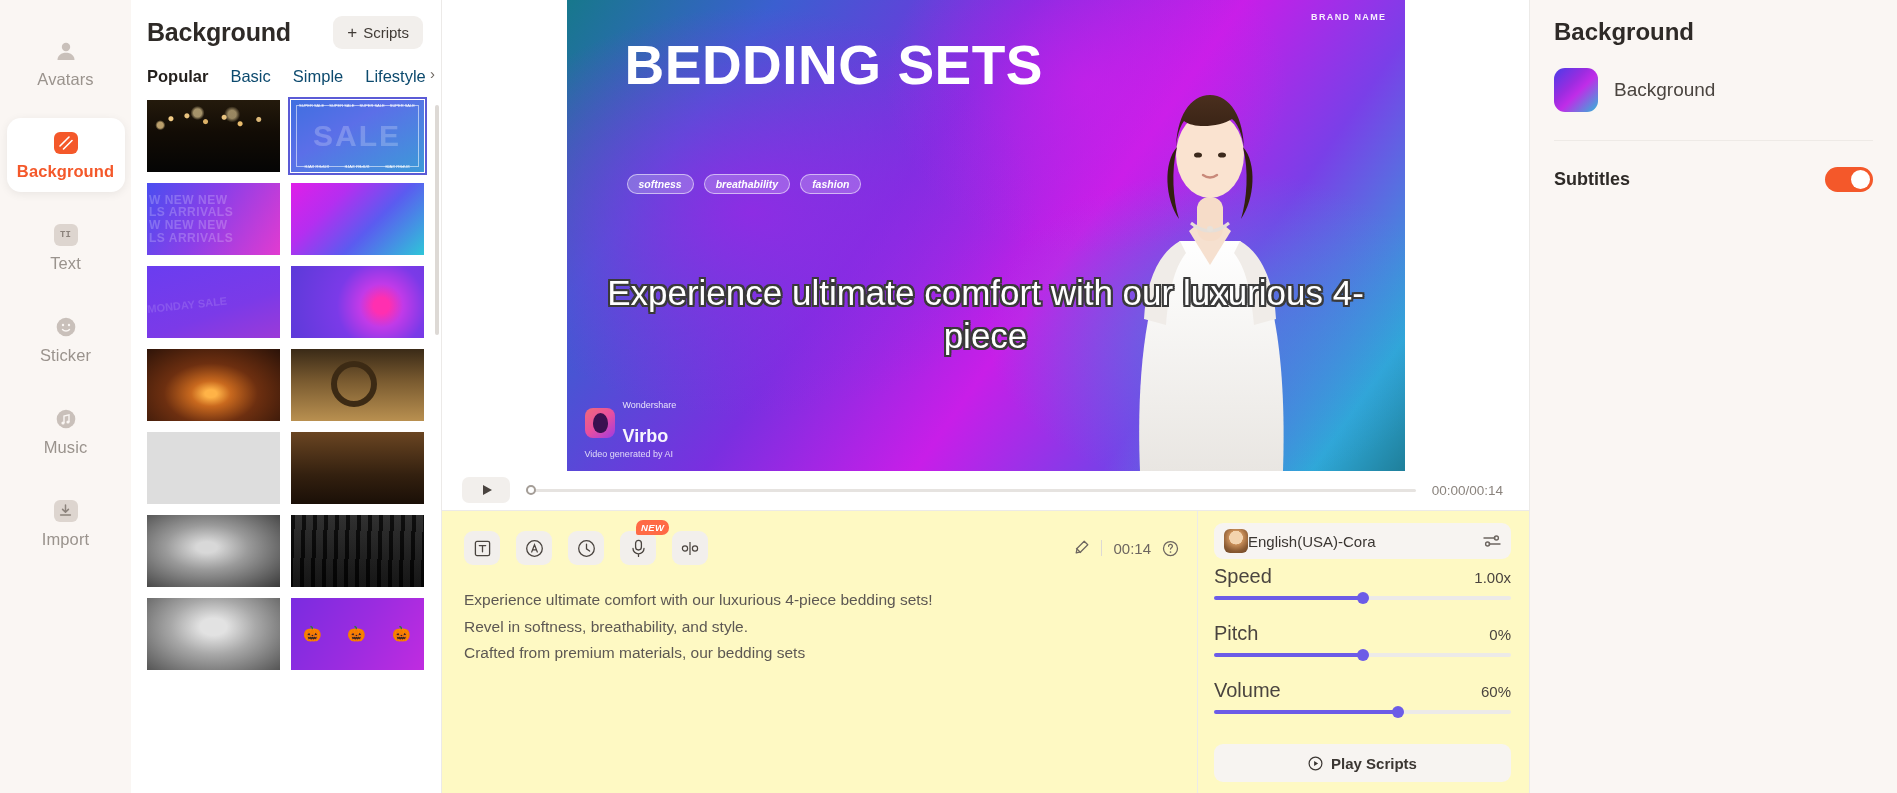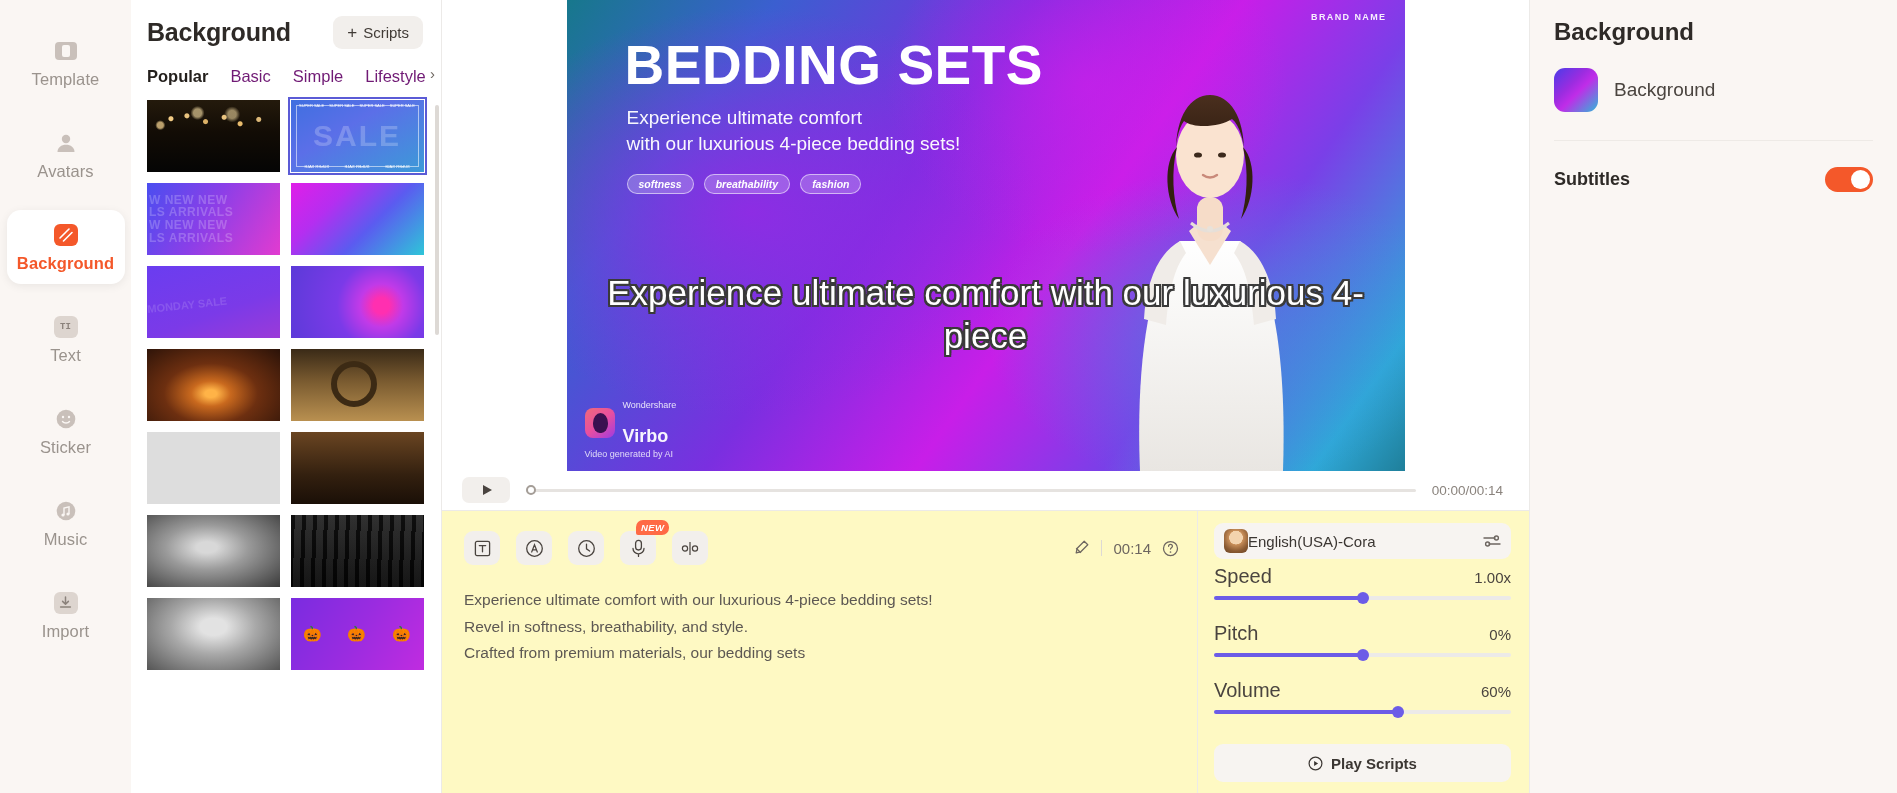--- a/index.html
+++ b/index.html
@@ -64,21 +64,21 @@
     background: #f2efec; border: none; border-radius: 9px;
     padding: 8px 14px; font-size: 15px; color: #413b36; cursor: pointer;
     font-family: "Liberation Sans", sans-serif;
   }
   .upload-plus { font-size: 17px; line-height: 1; color:#413b36; }
   .lib-tabs {
     display: flex; align-items: center; gap: 22px;
     padding: 14px 0 10px 16px;
     position: relative;
   }
-  .lib-tab { font-size: 16.5px; color: #701a75; cursor: pointer; white-space: nowrap; }
+  .lib-tab { font-size: 16.5px; color: #0c4a6e; cursor: pointer; white-space: nowrap; }
   .lib-tab.active { color: #231f1c; font-weight: 700; }
   .tab-arrow {
     position: absolute; right: 6px; top: 12px;
     font-size: 15px; color: #6d6660; cursor: pointer;
   }
   .grid {
     flex: 1;
     display: grid; grid-template-columns: 1fr 1fr;
     gap: 11px 9px;
     padding: 4px 16px 0 16px;
@@ -327,29 +327,20 @@
   .toggle::after{content:"";position:absolute;right:3px;top:3px;width:19px;height:19px;border-radius:50%;background:#fff;}
   svg { display:block; }
 </style>
 </head>
 <body>
 
 <div class="app">
 
   <div class="rail">
 
-    <div class="rail-item">
-      <span class="rail-ico">
-        <svg width="24" height="20" viewBox="0 0 24 20">
-            <rect x="1" y="1" width="22" height="18" rx="4" fill="currentColor"></rect>
-            <rect x="8" y="4" width="8" height="12" rx="2" fill="#faf6f3"></rect>
-          </svg>
-      </span>
-      <span class="rail-label">Template</span>
-    </div>
 
     <div class="rail-item">
       <span class="rail-ico">
         <svg width="22" height="22" viewBox="0 0 22 22">
             <circle cx="11" cy="7" r="4.2" fill="currentColor"></circle>
             <path d="M2.5 20c0-4.6 3.8-7.2 8.5-7.2s8.5 2.6 8.5 7.2z" fill="currentColor"></path>
           </svg>
       </span>
       <span class="rail-label">Avatars</span>
     </div>
@@ -464,22 +455,20 @@
     </div>
     <div class="lib-scroll"></div>
   </div>
 
   <div class="center">
 
     <div class="stage">
       <div class="video">
         <div class="v-brand">BRAND NAME</div>
         <div class="v-headline">BEDDING SETS</div>
-        <div class="v-sub" style="white-space:pre-line">Experience ultimate comfort
-with our luxurious 4-piece bedding sets!</div>
         <div class="v-pills">
           <span class="v-pill">softness</span>
           <span class="v-pill">breathability</span>
           <span class="v-pill">fashion</span>
         </div>
 
         <svg class="v-person" viewBox="0 0 250 420" preserveAspectRatio="xMidYMax meet">
           <defs>
             <linearGradient id="dress" x1="0" y1="0" x2="0" y2="1">
               <stop offset="0" stop-color="#ffffff"></stop>

